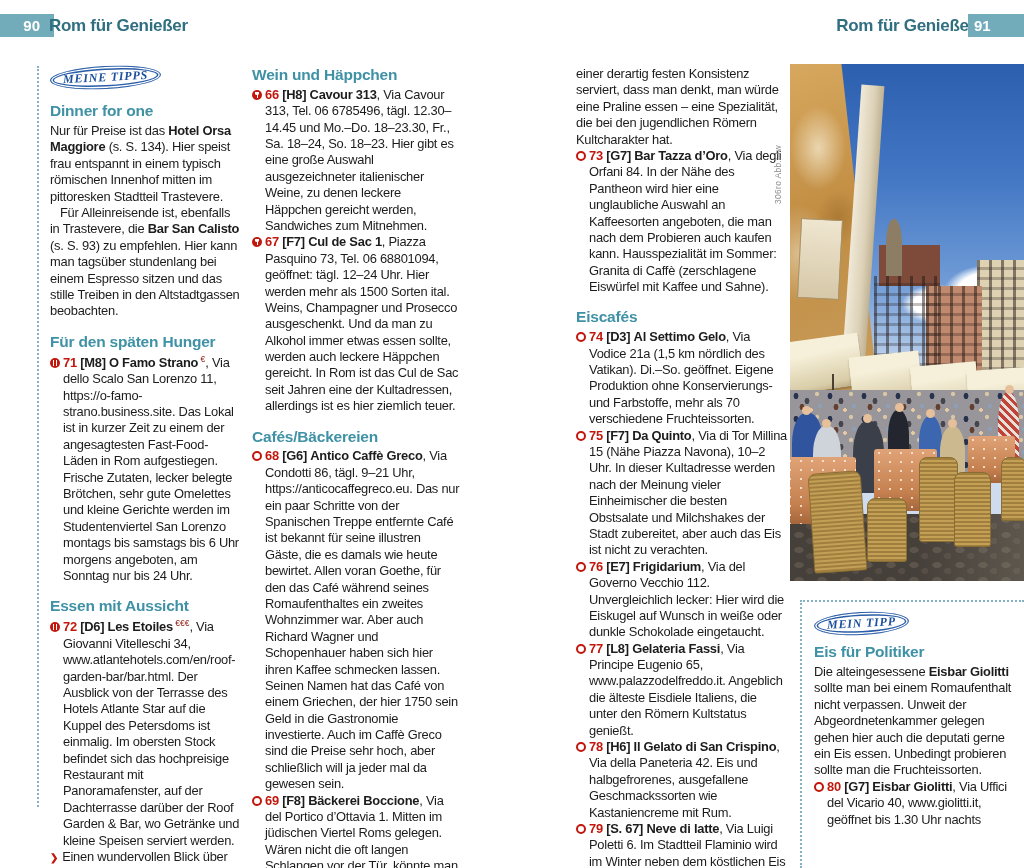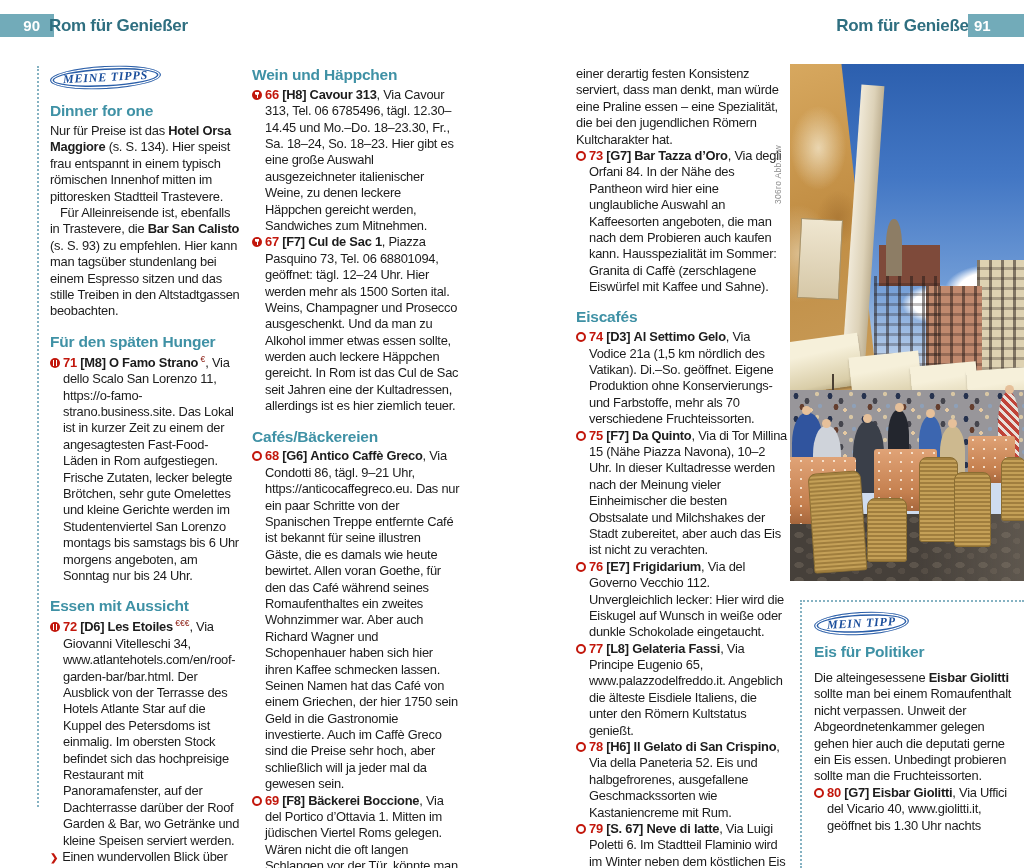--- a/index.html
+++ b/index.html
@@ -53,21 +53,21 @@
   .badge-wrap{margin:0 0 8px}
   .badge{display:inline-block;padding:3px 12px;border:1.5px solid #2a5ea8;border-radius:50%;
          box-shadow:inset 0 0 0 1.5px #fff,inset 0 0 0 3px #2a5ea8;
          font-family:"Liberation Serif",serif;font-style:italic;font-weight:bold;font-size:12px;
          letter-spacing:.8px;color:#1c4f9c;transform:rotate(-3deg)}
 
   
   .tipbox{position:absolute;left:800px;top:600px;width:224px;height:268px;box-sizing:border-box;
           border-top:2px dotted #85b2c2;border-left:2px dotted #85b2c2;
           padding:10px 8px 0 12px;font-size:12.9px;line-height:1.27;letter-spacing:-0.25px}
-  .tipbox .sec-heading{margin:6px 0 9px}
+  .tipbox .sec-heading{margin:6px 0 3px}
 
   
   .credit{position:absolute;left:773px;top:64px;height:140px;writing-mode:vertical-rl;
           transform:rotate(180deg);font-size:8.5px;color:#8d8d8d;letter-spacing:.3px}
   .photo{position:absolute;left:790px;top:64px;width:234px;height:517px;overflow:hidden;
          background:linear-gradient(180deg,#2c5fae 0%,#4377c4 22%,#6f9bd6 42%,#a8c3e6 54%,#cfdcef 60%)}
   .photo *{position:absolute}
   .ph-cloud{right:-6px;top:37%;width:130px;height:72px;
     background:radial-gradient(60px 34px at 70% 50%,#fff 55%,rgba(255,255,255,0) 78%),
                radial-gradient(46px 26px at 28% 68%,#fff 50%,rgba(255,255,255,0) 75%)}
@@ -169,21 +169,21 @@
       <p class="entry"><span class="marker ring"></span><span class="num">69</span><span class="map">&nbsp;[F8]&nbsp;</span><span class="b">Bäckerei Boccione</span><span>, Via del Portico d’Ottavia 1. Mitten im jüdischen Viertel Roms gelegen. Wären nicht die oft langen Schlangen vor der Tür, könnte man das Geschäft glatt übersehen. Unbedingt die fluffigen Ricotta-Schokoladentörtchen probieren. Günstig ist es hier nicht, aber die Produkte sind hervorragend.</span></p>
     </div>
   <div class="col" id="col3">
       <p class="para"><span>einer derartig festen Konsistenz serviert, dass man denkt, man würde eine Praline essen – eine Spezialität, die bei den jugendlichen Römern Kultcharakter hat.</span></p>
       <p class="entry"><span class="marker ring"></span><span class="num">73</span><span class="map">&nbsp;[G7]&nbsp;</span><span class="b">Bar Tazza d’Oro</span><span>, Via degli Orfani 84. In der Nähe des Pantheon wird hier eine unglaubliche Auswahl an Kaffeesorten angeboten, die man nach dem Probieren auch kaufen kann. Hausspezialität im Sommer: </span><span class="i">Granita di Caffè</span><span> (zerschlagene Eiswürfel mit Kaffee und Sahne).</span></p>
       <h3 class="sec-heading">Eiscafés</h3>
       <p class="entry"><span class="marker ring"></span><span class="num">74</span><span class="map">&nbsp;[D3]&nbsp;</span><span class="b">Al Settimo Gelo</span><span>, Via Vodice 21a (1,5 km nördlich des Vatikan). Di.–So. geöffnet. Eigene Produktion ohne Konservierungs- und Farbstoffe, mehr als 70 verschiedene Fruchteissorten.</span></p>
       <p class="entry"><span class="marker ring"></span><span class="num">75</span><span class="map">&nbsp;[F7]&nbsp;</span><span class="b">Da Quinto</span><span>, Via di Tor Millina 15 (Nähe Piazza Navona), 10–2 Uhr. In dieser Kultadresse werden nach der Meinung vieler Einheimischer die besten Obstsalate und Milchshakes der Stadt zubereitet, aber auch das Eis ist nicht zu verachten.</span></p>
       <p class="entry"><span class="marker ring"></span><span class="num">76</span><span class="map">&nbsp;[E7]&nbsp;</span><span class="b">Frigidarium</span><span>, Via del Governo Vecchio 112. Unvergleichlich lecker: Hier wird die Eiskugel auf Wunsch in weiße oder dunkle Schokolade eingetaucht.</span></p>
       <p class="entry"><span class="marker ring"></span><span class="num">77</span><span class="map">&nbsp;[L8]&nbsp;</span><span class="b">Gelateria Fassi</span><span>, Via Principe Eugenio 65, www.palazzodelfreddo.it. Angeblich die älteste Eisdiele Italiens, die unter den Römern Kultstatus genießt.</span></p>
-      <p class="entry"><span class="marker ring"></span><span class="num">78</span><span class="map">&nbsp;[H6]&nbsp;</span><span class="b">Il Gelato di San Crispino</span><span>, Via della Paneteria 52. Eis und halbgefrorenes, ausgefallene Geschmackssorten wie Kastaniencreme mit Rum.</span></p>
+      <p class="entry"><span class="marker ring"></span><span class="num">78</span><span class="map">&nbsp;[H6]&nbsp;</span><span class="b">Il Gelato di San Crispino</span><span>, Via della Paneteria 42. Eis und halbgefrorenes, ausgefallene Geschmackssorten wie Kastaniencreme mit Rum.</span></p>
       <p class="entry"><span class="marker ring"></span><span class="num">79</span><span class="map">&nbsp;[S. 67]&nbsp;</span><span class="b">Neve di latte</span><span>, Via Luigi Poletti 6. Im Stadtteil Flaminio wird im Winter neben dem köstlichen Eis auch heiße Schokolade serviert.</span></p>
     </div>
 
   <div class="credit">306ro Abb.: rw</div>
 
   <div class="photo">
     <div class="ph-cloud"></div>
     <div class="ph-bldg-cream win"></div>
     <div class="ph-bldg-pink win"></div>
     <div class="ph-bldg-roof"></div>

